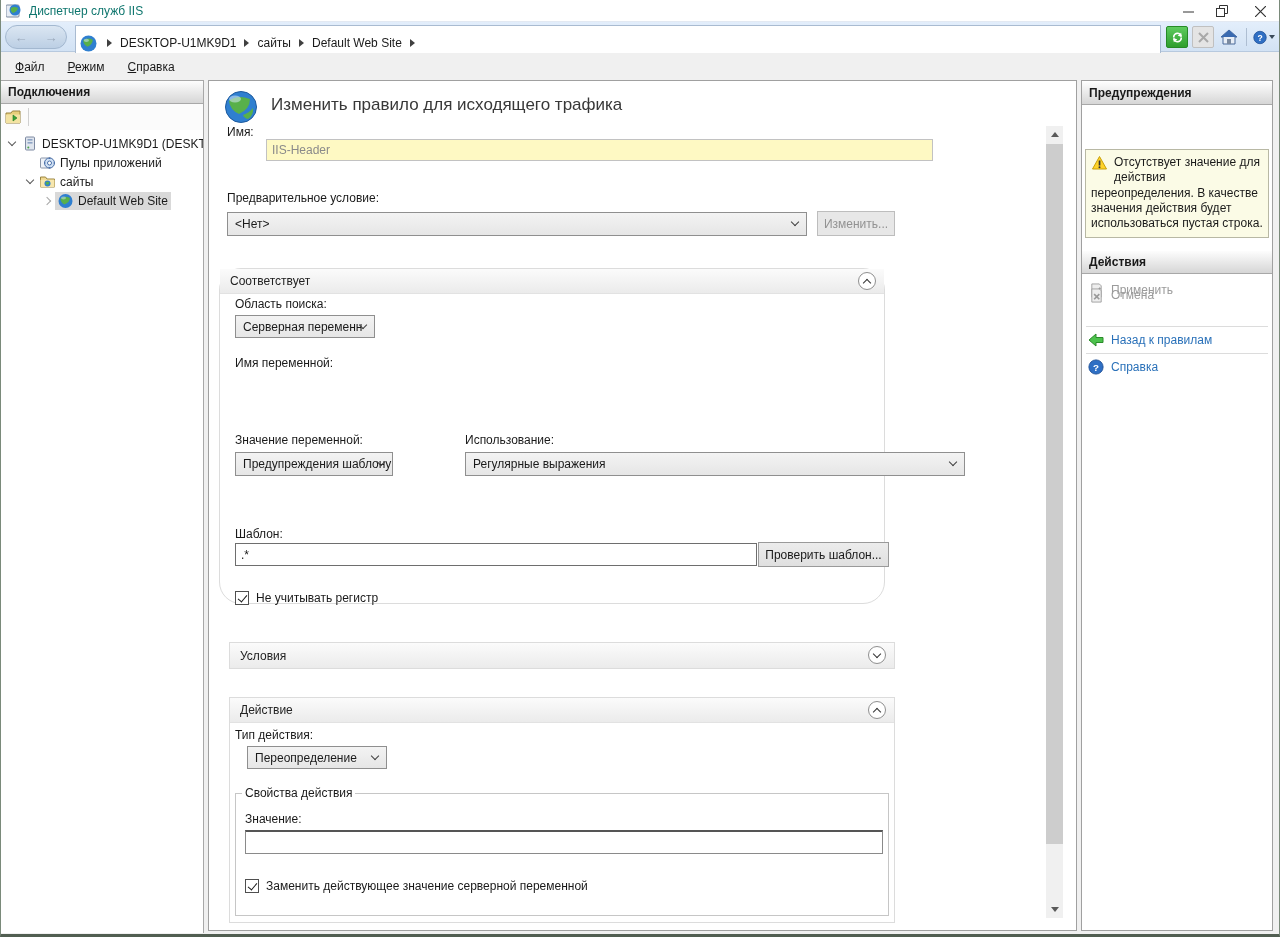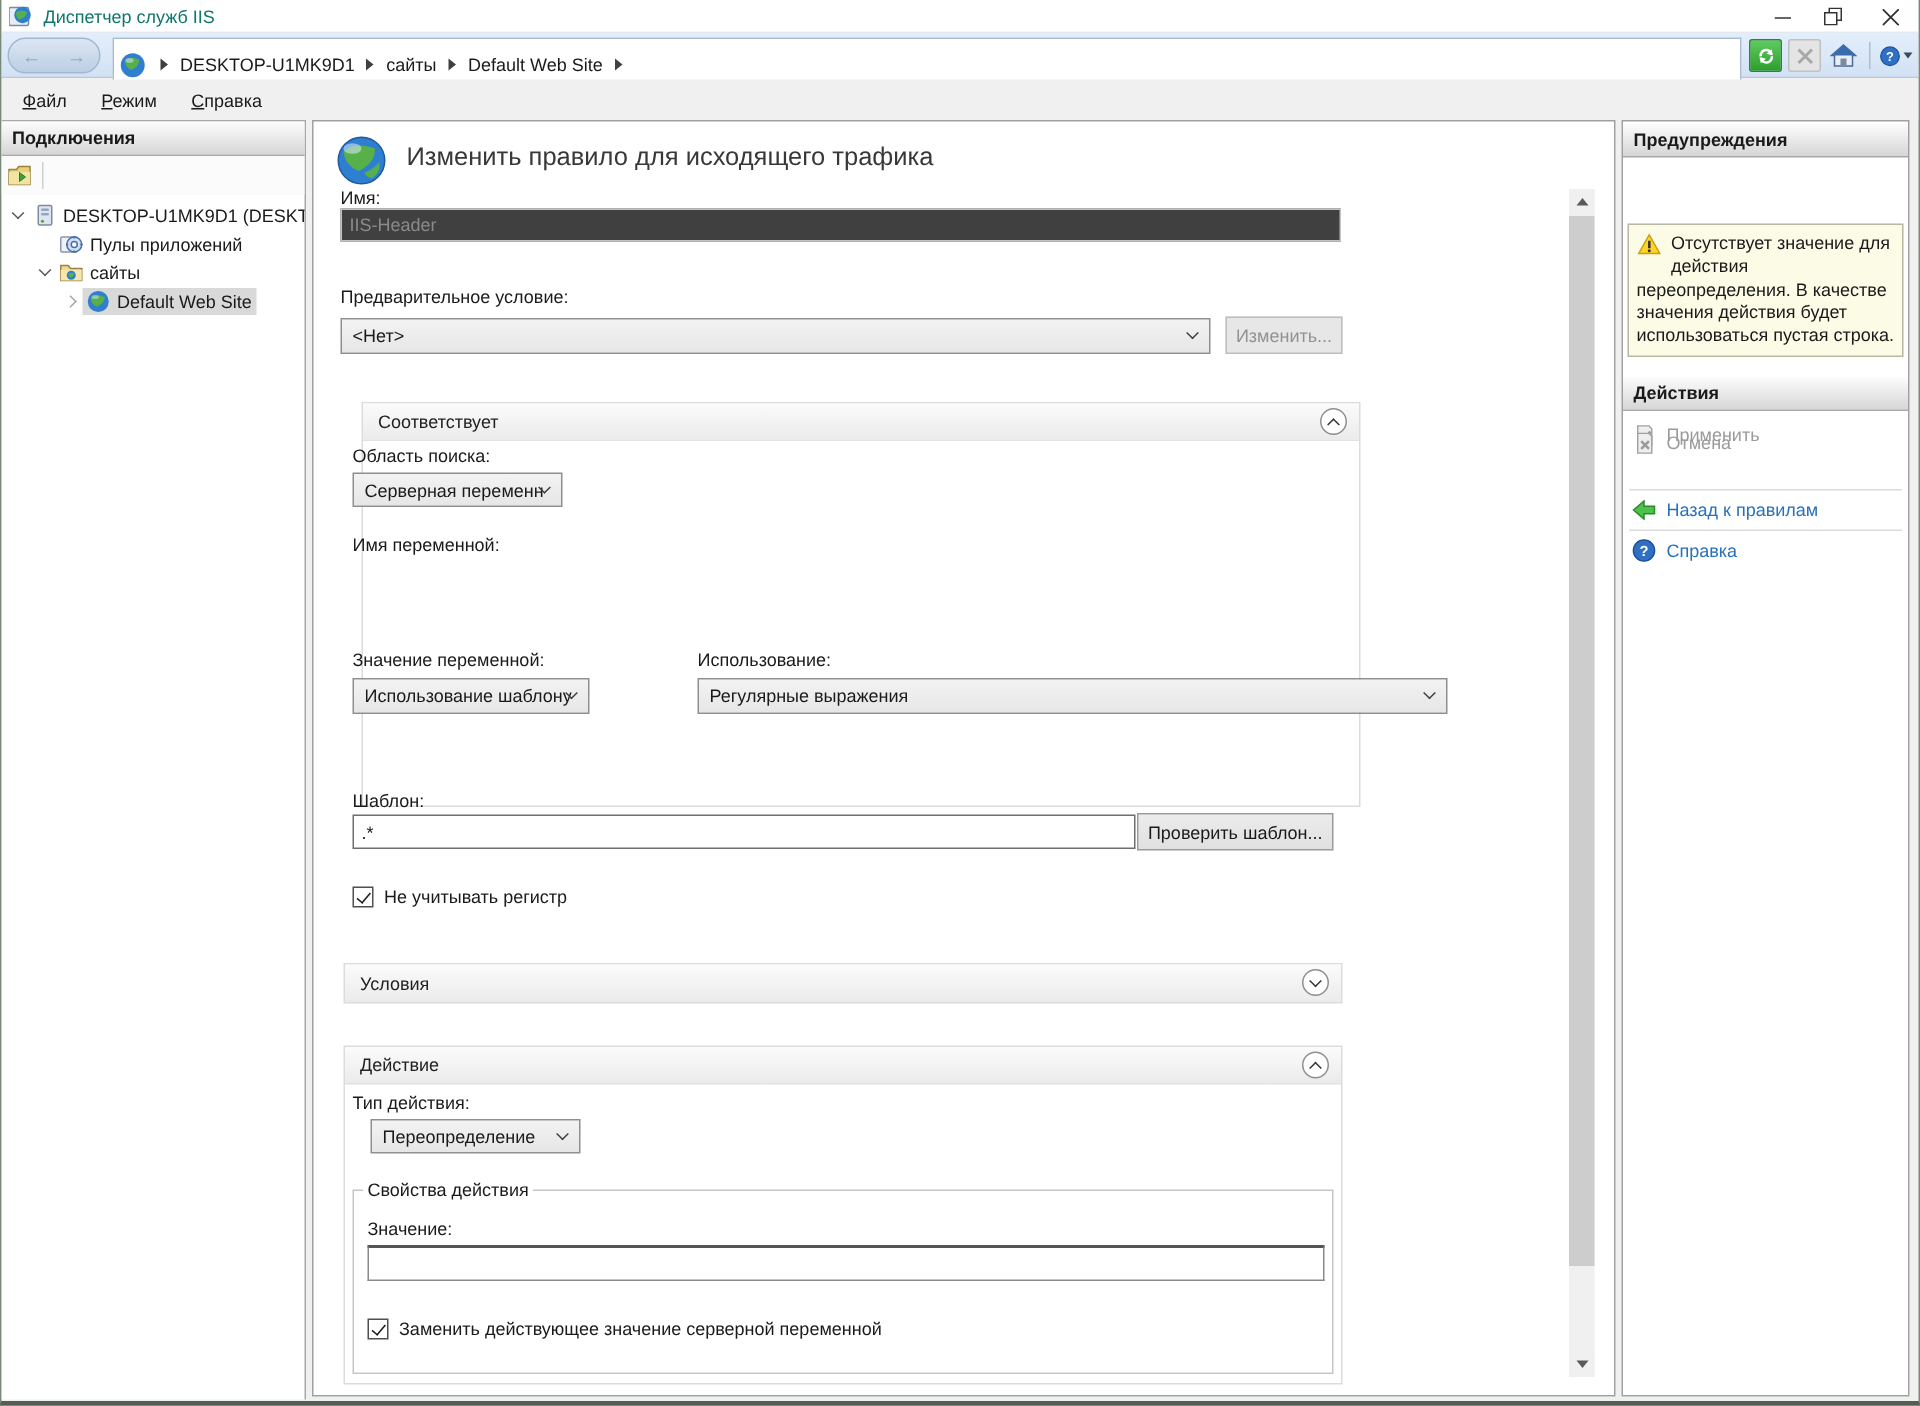--- a/index.html
+++ b/index.html
@@ -50,21 +50,21 @@
   .tsel { background:#d9d9d9; padding:1px 3px 1px 0; display:inline-flex; align-items:center; }
 
   .main { position:absolute; left:207px; top:80px; width:869px; height:851px; background:#fff; border:1px solid #a0a0a0; }
   .rightpanel { position:absolute; left:1080px; top:80px; width:192px; height:851px; background:#fff; border:1px solid #a0a0a0; }
 
   
   .abs { position:absolute; }
   .lbl { font-size:12px; color:#1a1a1a; }
   .h1 { font-size:17px; color:#383838; }
   .tb { border:1px solid #6e6e6e; background:#fff; font-size:12px; color:#1a1a1a; padding:0 5px; }
-  .tb:disabled,.tb.disabled { background:#404040; border-color:#c2c2c2; color:#8a8a8a; }
+  .tb:disabled,.tb.disabled { background:#fef9c3; border-color:#c2c2c2; color:#8a8a8a;margin-left:39px; }
   .combo { background:linear-gradient(#f3f3f3,#e6e6e6); border:1px solid #8f8f8f; font-size:12px; color:#1a1a1a;
            display:flex; align-items:center; padding:0 22px 0 7px; overflow:hidden; white-space:nowrap; }
   .combo .ca { position:absolute; right:8px; top:50%; width:6px; height:6px; margin-top:-5px;
                border-right:1.4px solid #3f3f3f; border-bottom:1.4px solid #3f3f3f; transform:rotate(45deg); }
   .btn { background:linear-gradient(#ececec,#e0e0e0); border:1px solid #9a9a9a; font-size:12px; color:#1a1a1a;
          display:flex; align-items:center; justify-content:center; }
   .btn.disabled { color:#929292; border-color:#bdbdbd; background:#e7e7e7; }
   .section { position:absolute; border:1px solid #dcdcdc; background:#fff; }
   .sec-hdr { height:25px; background:linear-gradient(#fbfbfb,#ebebeb); border-bottom:1px solid #e2e2e2;
              display:flex; align-items:center; padding-left:10px; font-size:12px; color:#222; position:relative; }
@@ -255,39 +255,39 @@
     <div class="abs lbl" style="left:18px;top:44px;">Имя:</div>
     <input class="abs tb disabled" style="left: 18px; top: 58px; width: 667px; height: 22px;" disabled="" value="IIS-Header">
 
     <div class="abs lbl" style="left:18px;top:110px;">Предварительное условие:</div>
     <div class="abs combo" style="left:18px;top:131px;width:580px;height:24px;">
       <span>&lt;Нет&gt;</span>
         <i class="ca"></i>
     </div>
     <div class="abs btn disabled" style="left:608px;top:130px;width:78px;height:25px;">Изменить...</div>
 
-    <div class="section" style="left:32px;top:187px;width:666px;height:270px;">
+    <div class="section" style="left:10px;top:187px;width:666px;height:336px;border-radius:22px;">
       <div class="sec-hdr">
         <span>Соответствует</span>
         <span class="circlechev up">
             <i></i>
           </span>
       </div>
     </div>
     <div class="abs lbl" style="left:26px;top:216px;">Область поиска:</div>
     <div class="abs combo" style="left:26px;top:234px;width:140px;height:23px;">
       <span>Серверная переменн</span>
         <i class="ca"></i>
     </div>
     <div class="abs lbl" style="left:26px;top:275px;">Имя переменной:</div>
 
     <div class="abs lbl" style="left:26px;top:352px;">Значение переменной:</div>
     <div class="abs lbl" style="left:256px;top:352px;">Использование:</div>
     <div class="abs combo" style="left:26px;top:371px;width:158px;height:24px;">
-      <span>Использование шаблону</span>
+      <span>Предупреждения шаблону</span>
         <i class="ca"></i>
     </div>
     <div class="abs combo" style="left:256px;top:371px;width:500px;height:24px;">
       <span>Регулярные выражения</span>
         <i class="ca"></i>
     </div>
 
     <div class="abs lbl" style="left:26px;top:446px;">Шаблон:</div>
     <input class="abs tb" style="left: 26px; top: 462px; width: 522px; height: 23px;" value=".*">
     <div class="abs btn" style="left:549px;top:461px;width:131px;height:25px;">Проверить шаблон...</div>

